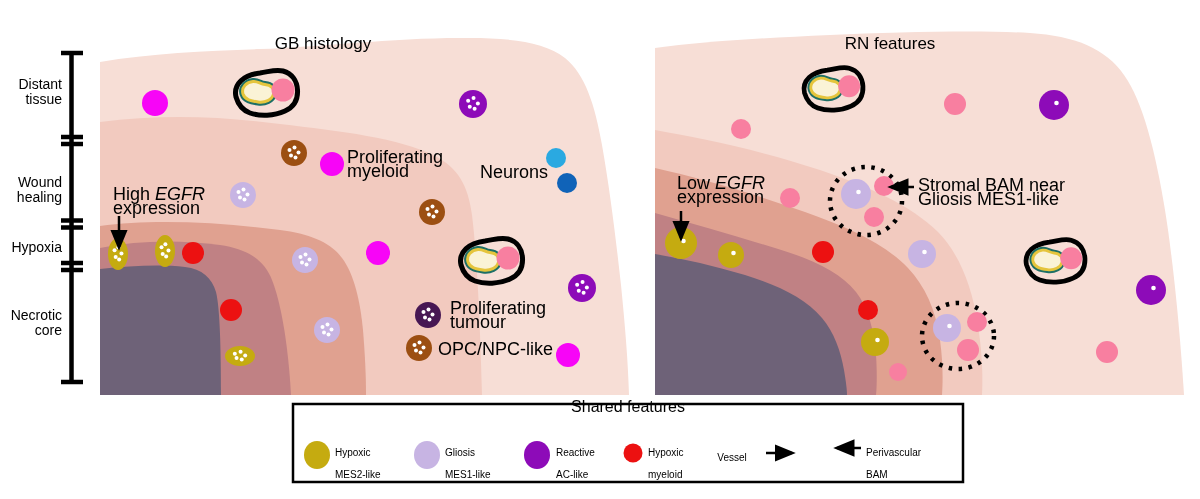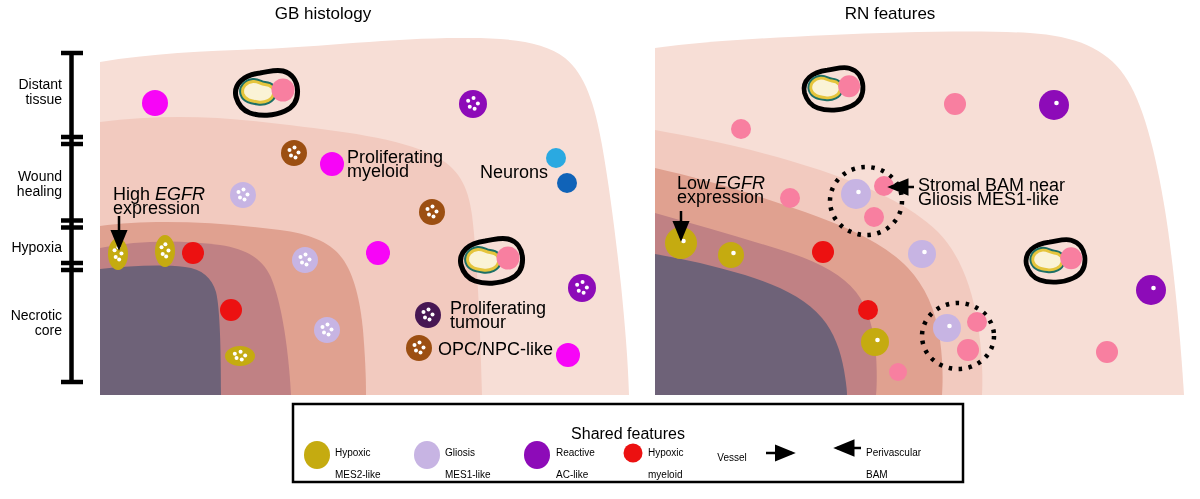--- a/index.html
+++ b/index.html
@@ -1,19 +1,19 @@
 <!DOCTYPE html>
 <html><head>
 <meta charset="utf-8">
 <style>
   html,body{margin:0;padding:0;background:#fff;}
   .stage{position:relative;width:1200px;height:499px;background:#fff;
          font-family:"Liberation Sans",sans-serif;overflow:hidden;color:#000;}
   .stage svg{position:absolute;left:0;top:0;}
-  .title{position:absolute;font-size:17px;text-align:center;width:200px;}
+  .title{position:absolute;font-size:17px;text-align:center;width:200px;margin-top:30px;}
   .axis{position:absolute;left:4px;width:58px;text-align:right;
         font-size:14px;line-height:15px;white-space:pre-line;}
   .lbl{position:absolute;font-size:18px;line-height:14px;white-space:pre-line;}
   .lbl i{font-style:italic;}
   .right{text-align:center;}
   .leg-title{position:absolute;left:293px;width:670px;text-align:center;font-size:16px;}
   .leg-lbl{position:absolute;font-size:10px;line-height:22px;white-space:pre-line;}
 </style>
 </head>
 <body>
@@ -292,41 +292,41 @@
         <path d="M861,448 L837,448" marker-end="url(#ah)"></path>
       </g>
     </g>
   </svg>
 
   <div class="title" style="left:223px;top:4px">GB histology</div>
   <div class="title" style="left:790px;top:4px">RN features</div>
 
   <div class="axis" style="top:77px">Distant
 tissue</div>
-  <div class="axis" style="top:169px">Wound
+  <div class="axis" style="top:175px">Wound
 healing</div>
   <div class="axis" style="top:240px">Hypoxia</div>
   <div class="axis" style="top:308px">Necrotic
 core</div>
 
   <div class="lbl" style="left:113px;top:187px"><span>High </span><i>EGFR</i><span>
 expression</span></div>
   <div class="lbl" style="left:347px;top:150px">Proliferating
 myeloid</div>
   <div class="lbl right" style="left:479px;top:165px;width:70px">Neurons</div>
   <div class="lbl" style="left:450px;top:301px">Proliferating
 tumour</div>
   <div class="lbl" style="left:438px;top:342px">OPC/NPC-like</div>
 
   <div class="lbl" style="left:677px;top:176px"><span>Low </span><i>EGFR</i><span>
 expression</span></div>
   <div class="lbl" style="left:918px;top:178px">Stromal BAM near
 Gliosis MES1-like</div>
 
-  <div class="leg-title" style="top:425px">Shared features</div>
+  <div class="leg-title" style="top:398px">Shared features</div>
   <div class="leg-lbl" style="left:335px;top:442px">Hypoxic
 MES2-like</div>
   <div class="leg-lbl" style="left:445px;top:442px">Gliosis
 MES1-like</div>
   <div class="leg-lbl" style="left:556px;top:442px">Reactive
 AC-like</div>
   <div class="leg-lbl" style="left:648px;top:442px">Hypoxic
 myeloid</div>
   <div class="leg-lbl right" style="left:702px;top:447px;width:60px">Vessel</div>
   <div class="leg-lbl" style="left:866px;top:442px">Perivascular

